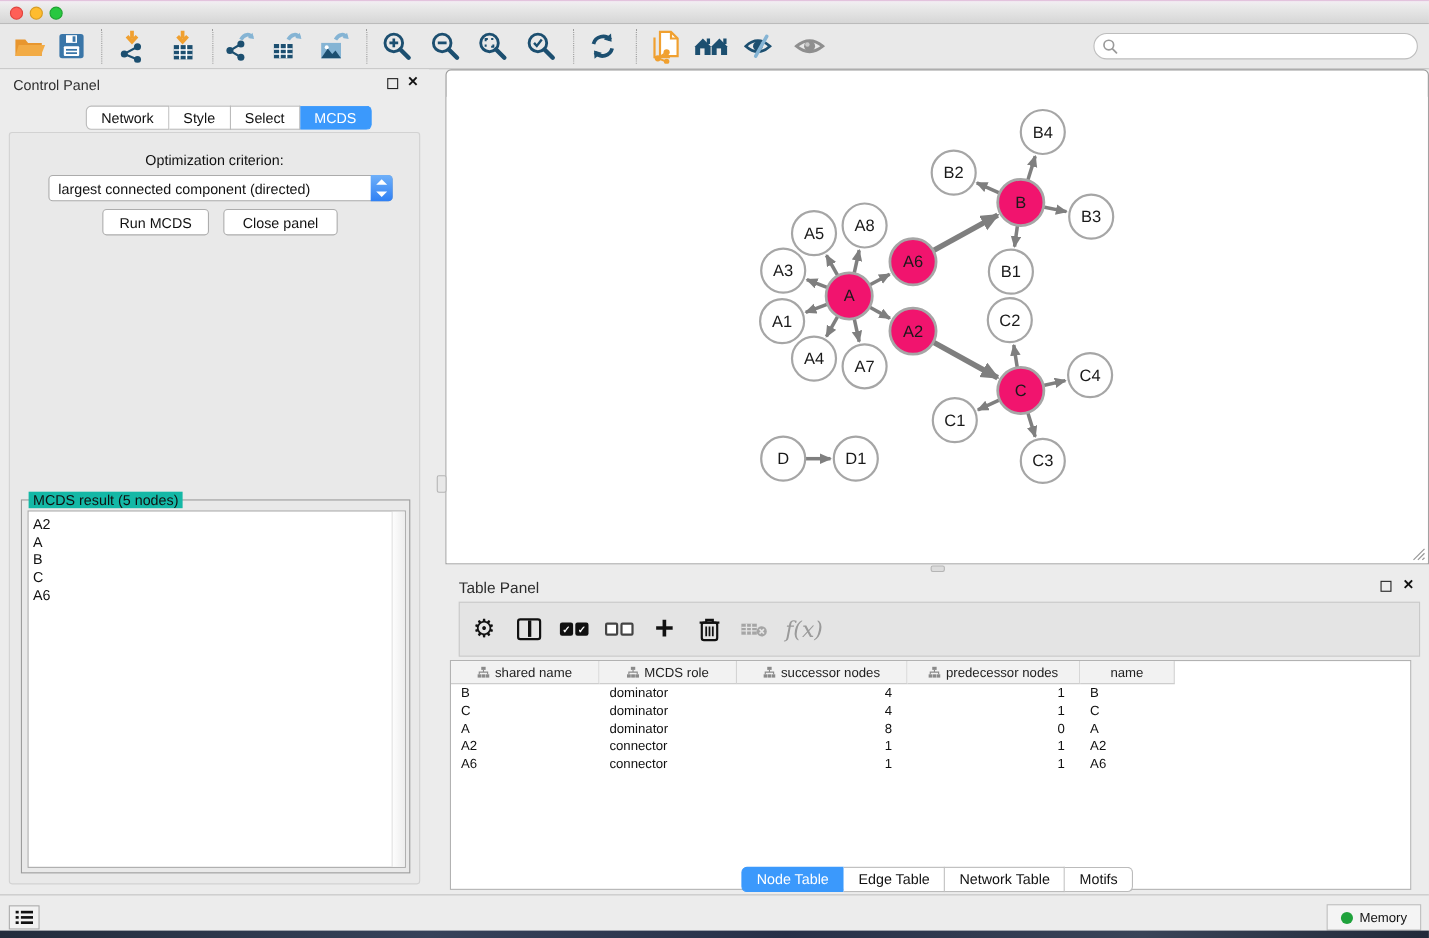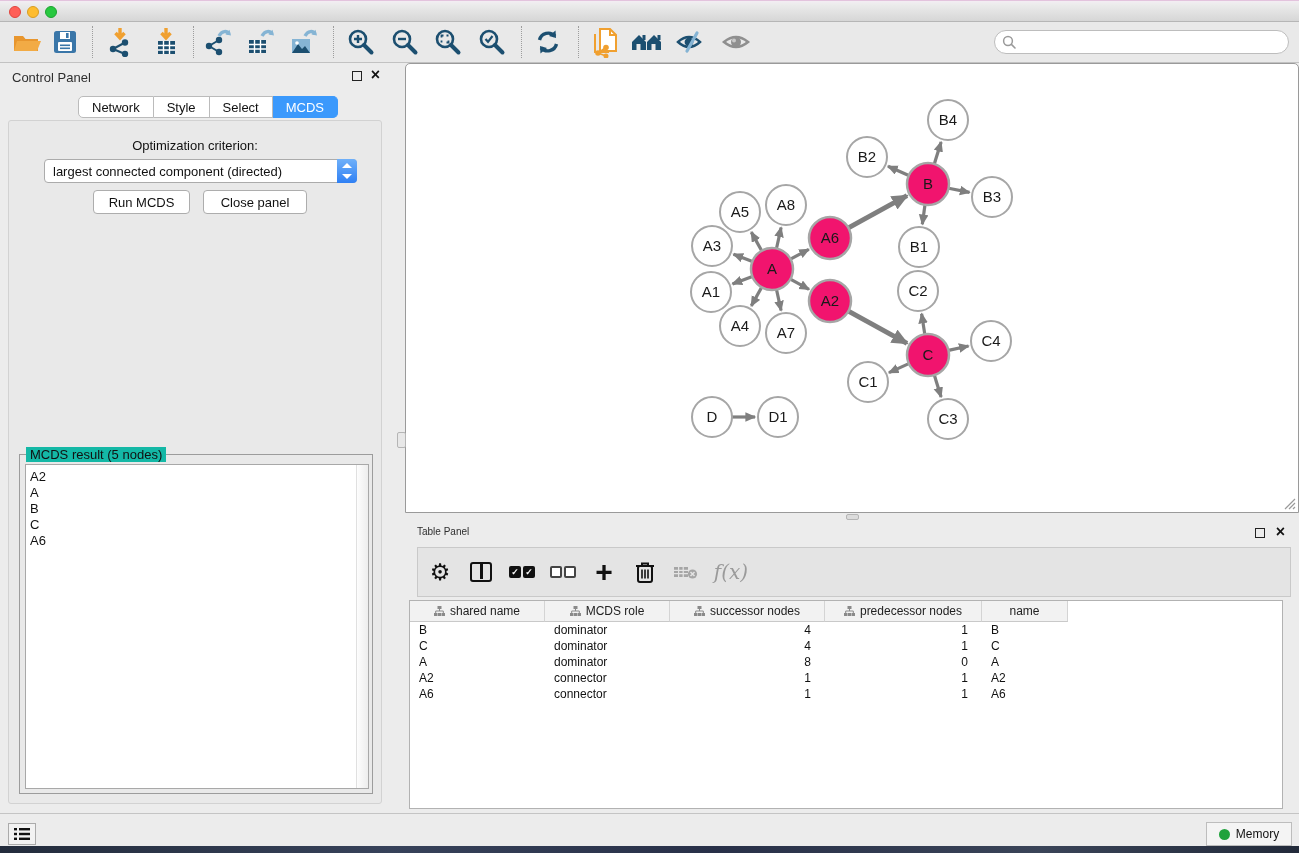--- a/index.html
+++ b/index.html
@@ -89,21 +89,21 @@
     font-size:13px; color:#2e2e2e; }
   #net-canvas { position:absolute; left:0; top:24px; width:892px; height:424px; background:#fff; }
   #resize-grip { position:absolute; right:2px; bottom:2px; width:13px; height:13px; }
   #left-split-handle { left:397px; top:432px; width:9px; height:16px; background:#e8e8e8;
     border:1px solid #b5b5b5; border-radius:2px; }
   #mid-split-handle { left:846px; top:514px; width:13px; height:6px; background:#dcdcdc;
     border:1px solid #b5b5b5; border-radius:2px; }
 
   
   #table-panel { left:405px; top:520px; width:894px; height:293px; background:#ececec; }
-  #tp-title { position:absolute; left:12px; top:6px; font-size:10px; color:#2e2e2e; }
+  #tp-title { position:absolute; left:12px; top:6px; font-size:14px; color:#2e2e2e; }
   #tp-float { position:absolute; right:34px; top:8px; }
   #tp-close { position:absolute; right:14px; top:7px; }
   #tp-toolbar { position:absolute; left:12px; top:27px; width:874px; height:50px;
     background:#e4e4e4; border:1px solid #c9c9c9; display:flex; align-items:center; }
   .tp-ico { width:38px; height:36px; display:flex; align-items:center; justify-content:center;
     margin-left:3px; cursor:default; }
   .gear-glyph { font-family:"DejaVu Sans",sans-serif; font-size:23px; color:#111; line-height:1; }
   .cols-ico { width:22px; height:20px; border:2.5px solid #111; border-radius:3px; position:relative; }
   .cols-ico::after { content:""; position:absolute; left:8px; top:0; width:2.5px; height:15px; background:#111; }
   .chk { width:12px; height:12px; border-radius:2px; margin:0 1px; display:inline-flex;
@@ -580,20 +580,26 @@
         <div class="tr">
           <div class="td l" style="width: 135px;">A6</div>
           <div class="td l" style="width: 125px;">connector</div>
           <div class="td r" style="width: 155px;">1</div>
           <div class="td r" style="width: 157px;">1</div>
           <div class="td l" style="width: 86px;">A6</div>
         </div>
       </div>
   </div>
 
+  <div id="tp-tabs">
+      <div class="seg-tab active">Node Table</div>
+      <div class="seg-tab">Edge Table</div>
+      <div class="seg-tab">Network Table</div>
+      <div class="seg-tab">Motifs</div>
+    </div>
 </div>
 
 <div id="status-bar" class="abs">
   <div id="list-btn">
     <svg width="16" height="14" viewBox="0 0 16 14">
       <rect x="0" y="1" width="3" height="2.4" fill="#111"></rect>
         <rect x="5" y="1" width="11" height="2.4" fill="#111"></rect>
       <rect x="0" y="5.8" width="3" height="2.4" fill="#111"></rect>
         <rect x="5" y="5.8" width="11" height="2.4" fill="#111"></rect>
       <rect x="0" y="10.6" width="3" height="2.4" fill="#111"></rect>

